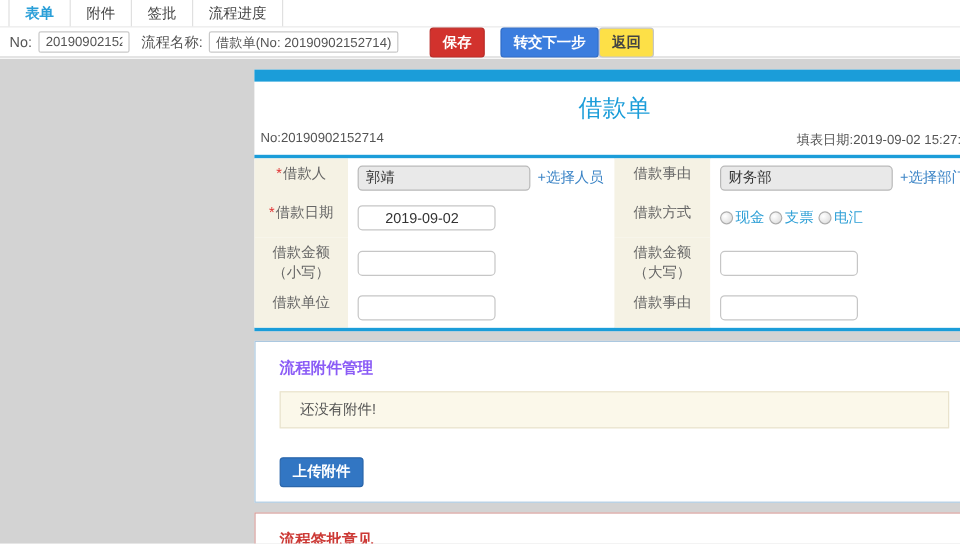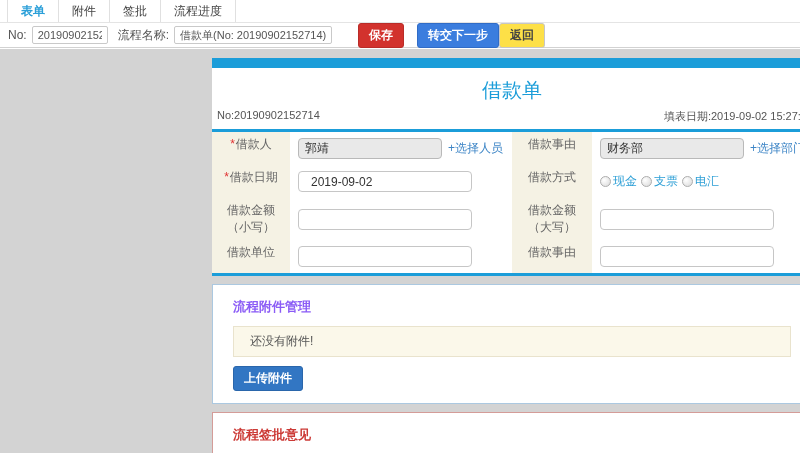--- a/index.html
+++ b/index.html
@@ -31,32 +31,32 @@
   .form-topbar { height: 10px; background: #1b9dd9; }
   .form-title { text-align: center; color: #1b9dd9; font-size: 20px; padding: 9px 0 5px; }
   .form-meta { display: flex; justify-content: space-between; font-size: 11px; color: #555; padding: 0 5px 5px; white-space: nowrap; }
   .blue-line { height: 3px; background: #1b9dd9; }
 
   .ftable { display: grid; grid-template-columns: 78px 222px 80px 1fr; }
   .fl { background: #f5f2e4; display: flex; justify-content: center; text-align: center; font-size: 12px; color: #666; padding: 4px 8px; min-height: 33px; }
   .fv { display: flex; align-items: center; padding: 4px 8px; gap: 6px; font-size: 12px; background: #fff; min-height: 33px; }
   .star { color: #e03131; margin-right: 1px; }
   .ro-input { background: #e9e9e9; border: 1px solid #b9b9b9; border-radius: 4px; height: 21px; width: 144px; font-size: 12px; color: #333; padding: 1px 6px; font-family: "Liberation Sans", sans-serif; }
-  .w-input { background: #fff; border: 1px solid #c6c6c6; border-radius: 4px; height: 21px; width: 174px; font-size: 12px; color: #333; padding: 1px 12px; font-family: "Liberation Sans", sans-serif; }
+  .w-input { background: #fff; border: 1px solid #c6c6c6; border-radius: 4px; height: 21px; width: 115px; font-size: 12px; color: #333; padding: 1px 22px; font-family: "Liberation Sans", sans-serif; }
   .link { color: #3d85c6; font-size: 12px; cursor: pointer; text-decoration: none; white-space: nowrap; }
   .radio-group { display: flex; align-items: center; gap: 4px; }
   .radio { display: flex; align-items: center; gap: 2px; cursor: pointer; }
   .rdot { width: 11px; height: 11px; border-radius: 50%; border: 1px solid #adadad; background: radial-gradient(circle at 35% 35%, #fff, #d8d8d8); flex: 0 0 auto; }
   .rlabel { color: #2d9fd6; font-size: 12px; }
 
   .card { background: #fff; margin-top: 8px; padding: 10px 20px 12px; }
   .attach-card { border: 1px solid #abc8e0; }
   .attach-heading { color: #8b5cf6; font-weight: bold; font-size: 13px; margin: 3px 0 10px; }
   .notice { background: #fbf8ea; border: 1px solid #e9e3cd; color: #555; font-size: 12px; padding: 6px 16px; }
-  .btn-upload { margin-top: 9px; background: #3276c3; color: #fff; border: 1px solid #2a66ab; }
+  .btn-upload { margin-top: 24px; background: #3276c3; color: #fff; border: 1px solid #2a66ab; }
 
   .approve-card { border: 1px solid #d49c98; height: 140px; }
   .approve-heading { color: #cc3a36; font-weight: bold; font-size: 13px; margin: 3px 0 10px; }
 </style>
 </head>
 <body>
 
 <div class="tabbar">
   <div class="tab active">表单</div>
   <div class="tab">附件</div>

